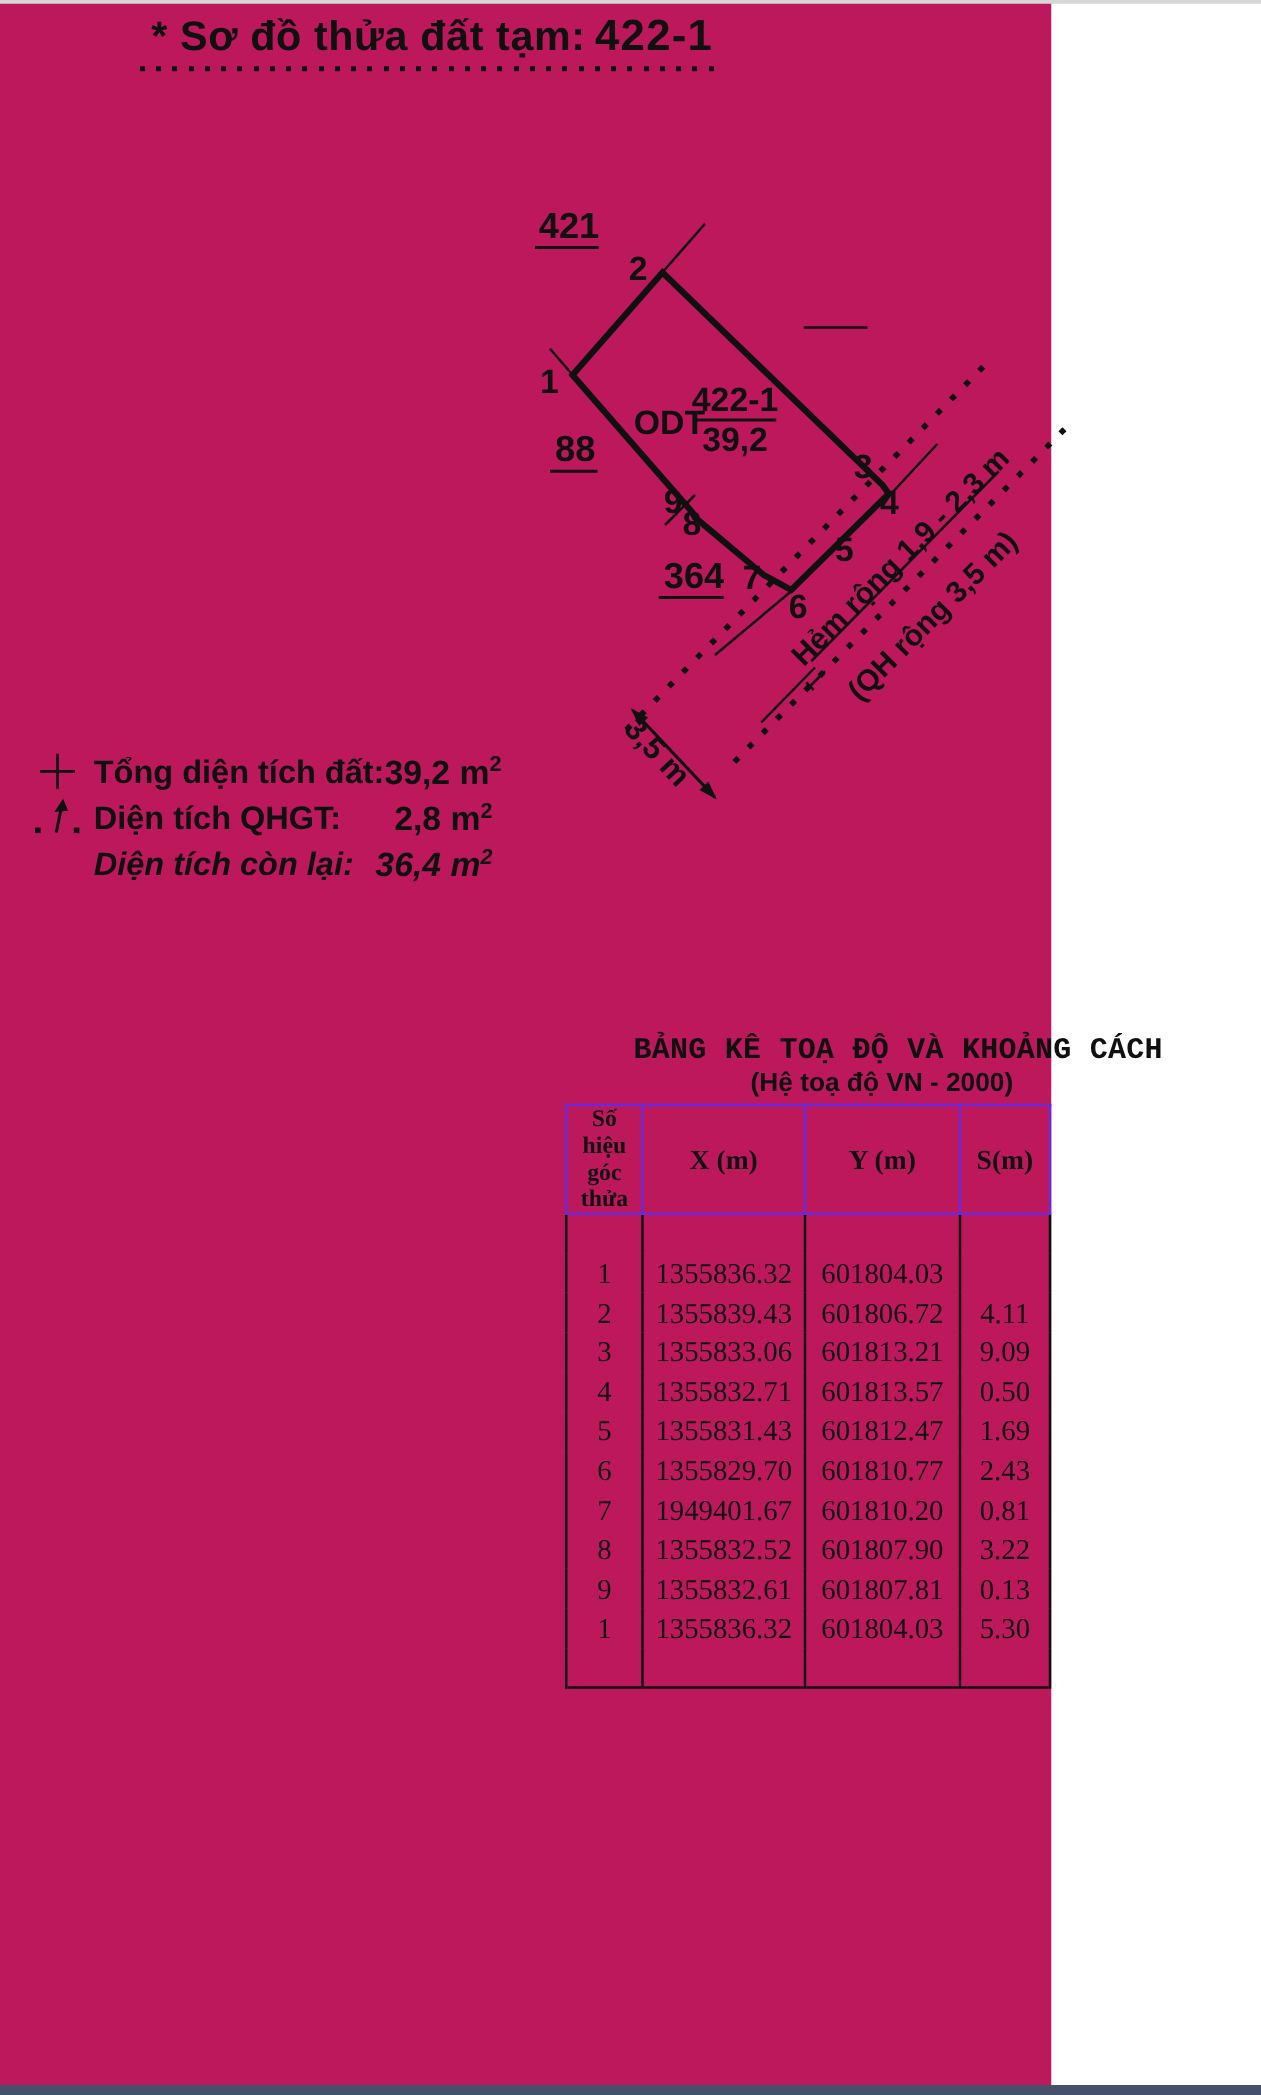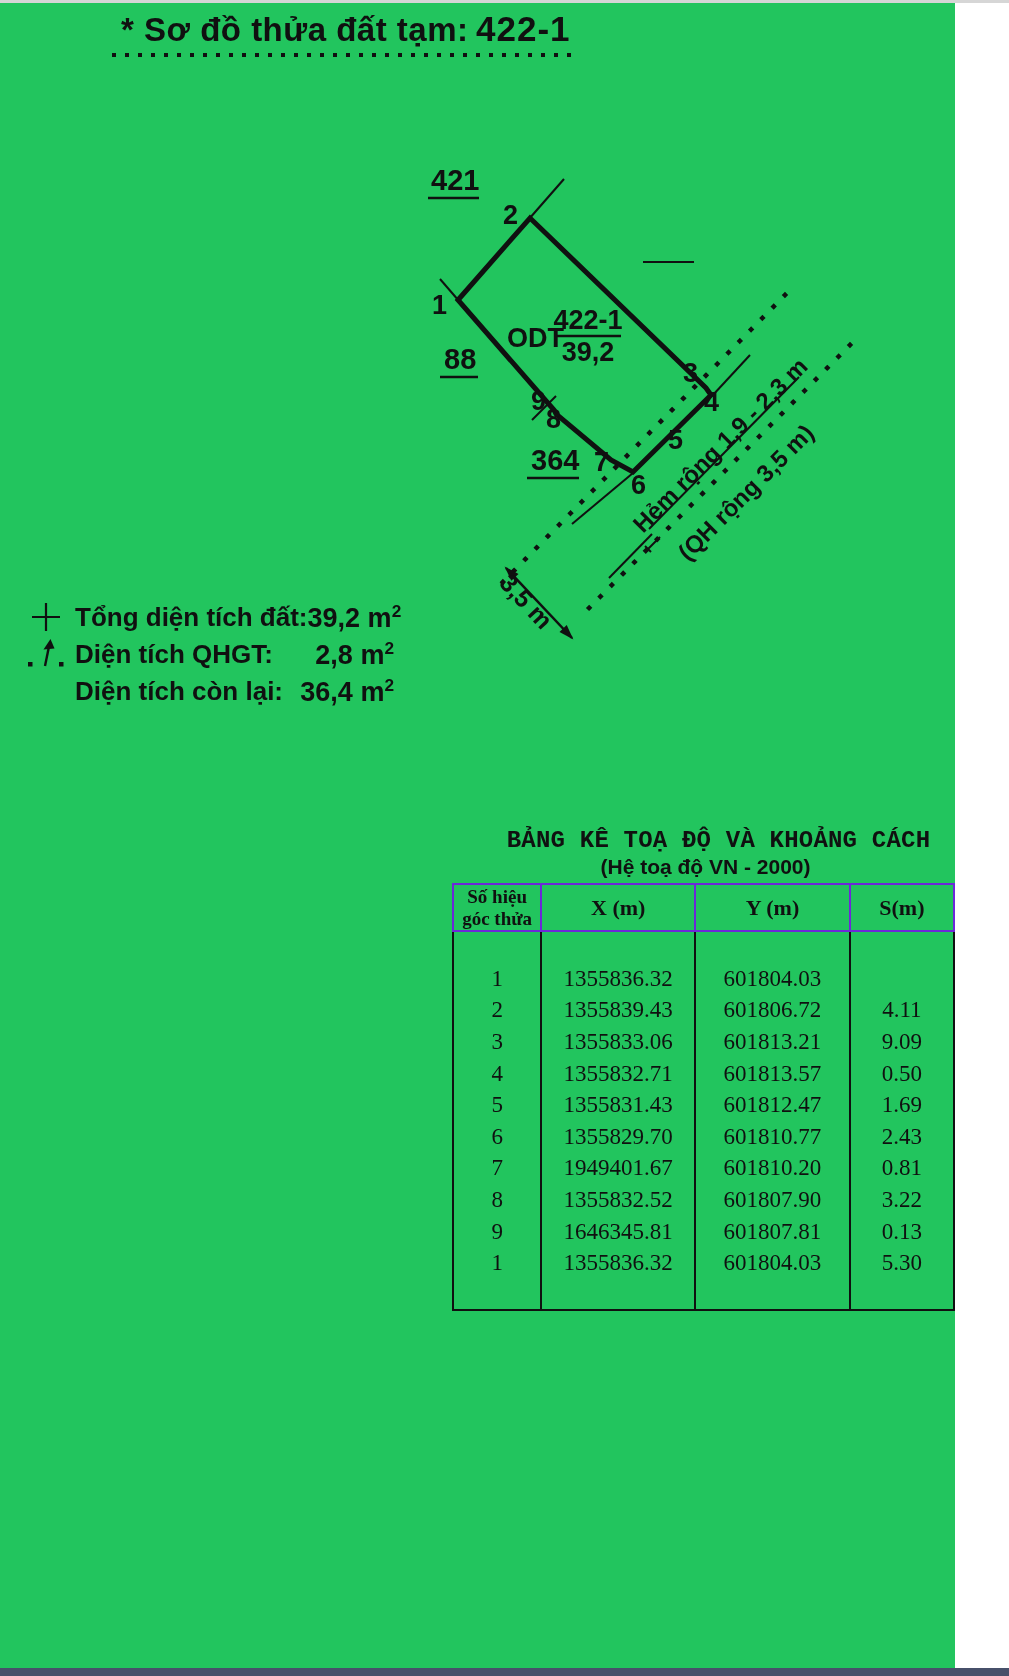--- a/index.html
+++ b/index.html
@@ -1,19 +1,19 @@
 <!DOCTYPE html>
 <html><head>
 <meta charset="utf-8">
 <style>
   * { margin:0; padding:0; box-sizing:border-box; }
   html,body { width:1009px; height:1676px; background:#ffffff; overflow:hidden;
               font-family:"Liberation Sans", sans-serif; color:#101010; }
   .abs { position:absolute; }
-  #stage { position:relative; width:955px; height:1676px; background:#22c55e; }
+  #stage { position:relative; width:841px; height:1676px; background:#be185d; }
 
   
   #top-strip { left:0; top:0; width:1009px; height:3px; background:#d6d6d6; }
   #bottom-bar { left:0; top:1668px; width:1009px; height:8px; background:#47506a; }
 
   
   #page-title { left:121px; top:9px; white-space:nowrap; }
   #page-title .t-prefix { font-size:33px; font-weight:700; letter-spacing:0.5px; }
   #page-title .t-number { font-size:35px; font-weight:700; margin-left:3px; letter-spacing:1px; }
   #title-underline { left:112px; top:53px; width:468px; height:4px;
@@ -130,21 +130,21 @@
       <svg width="40" height="34" viewBox="0 0 40 34">
         <rect x="2" y="25" width="4.5" height="4.5" fill="#101010"></rect>
         <path d="M19,29 L23.5,7" stroke="#101010" stroke-width="2.4" fill="none"></path>
         <polygon points="24.5,2 17.5,12.5 28.5,11.5" fill="#101010"></polygon>
         <rect x="33" y="25" width="4.5" height="4.5" fill="#101010"></rect>
       </svg>
     </span>
     <span class="legend-label">Diện tích QHGT:</span>
     <span class="legend-value"><span>2,8</span>&nbsp;<span>m</span><sup>2</sup></span>
   </div>
-  <div class="legend-row abs" style="top:673px;">
+  <div class="legend-row abs" style="top:673px;font-style:italic;">
     <span class="legend-sym"></span>
     <span class="legend-label">Diện tích còn lại:</span>
     <span class="legend-value"><span>36,4</span>&nbsp;<span>m</span><sup>2</sup></span>
   </div>
 
   <div id="table-title-block" class="abs">
     <div id="table-title">BẢNG KÊ TOẠ ĐỘ VÀ KHOẢNG CÁCH</div>
     <div id="table-subtitle">(Hệ toạ độ VN - 2000)</div>
   </div>
 
@@ -215,21 +215,21 @@
           <td>0.81</td>
         </tr>
       <tr>
           <td>8</td>
           <td>1355832.52</td>
           <td>601807.90</td>
           <td>3.22</td>
         </tr>
       <tr>
           <td>9</td>
-          <td>1646345.81</td>
+          <td>1355832.61</td>
           <td>601807.81</td>
           <td>0.13</td>
         </tr>
       <tr>
           <td>1</td>
           <td>1355836.32</td>
           <td>601804.03</td>
           <td>5.30</td>
         </tr>
       <tr class="filler-row">

